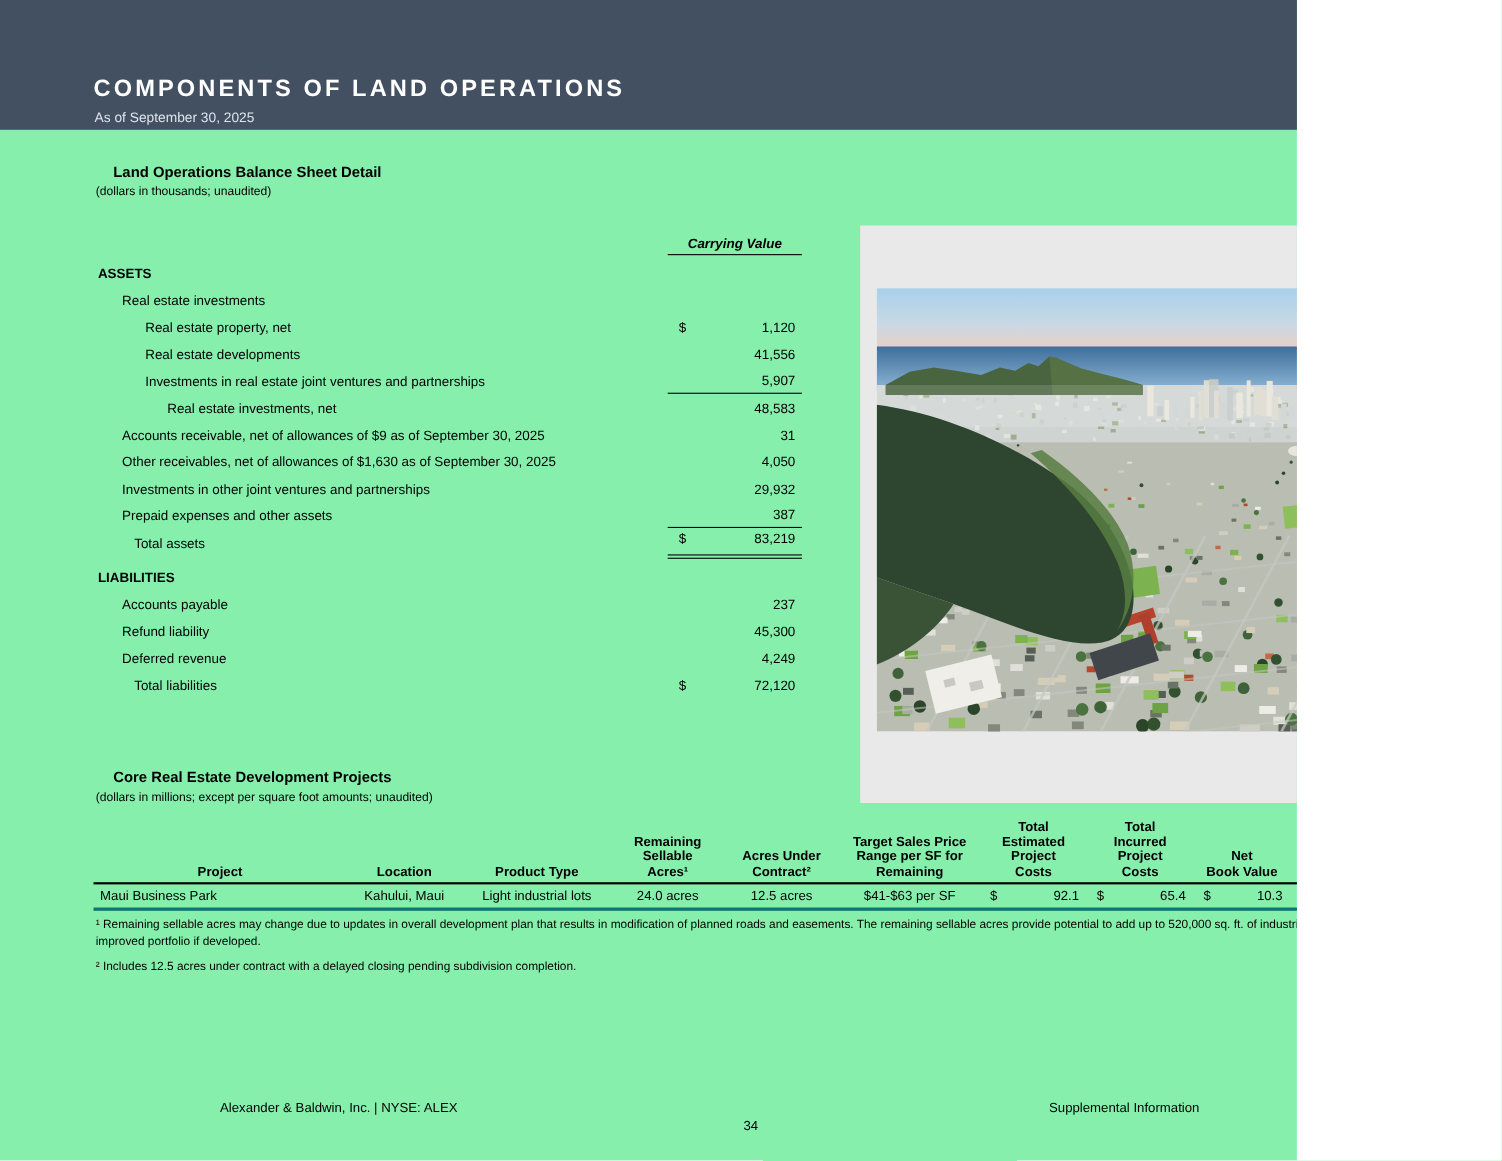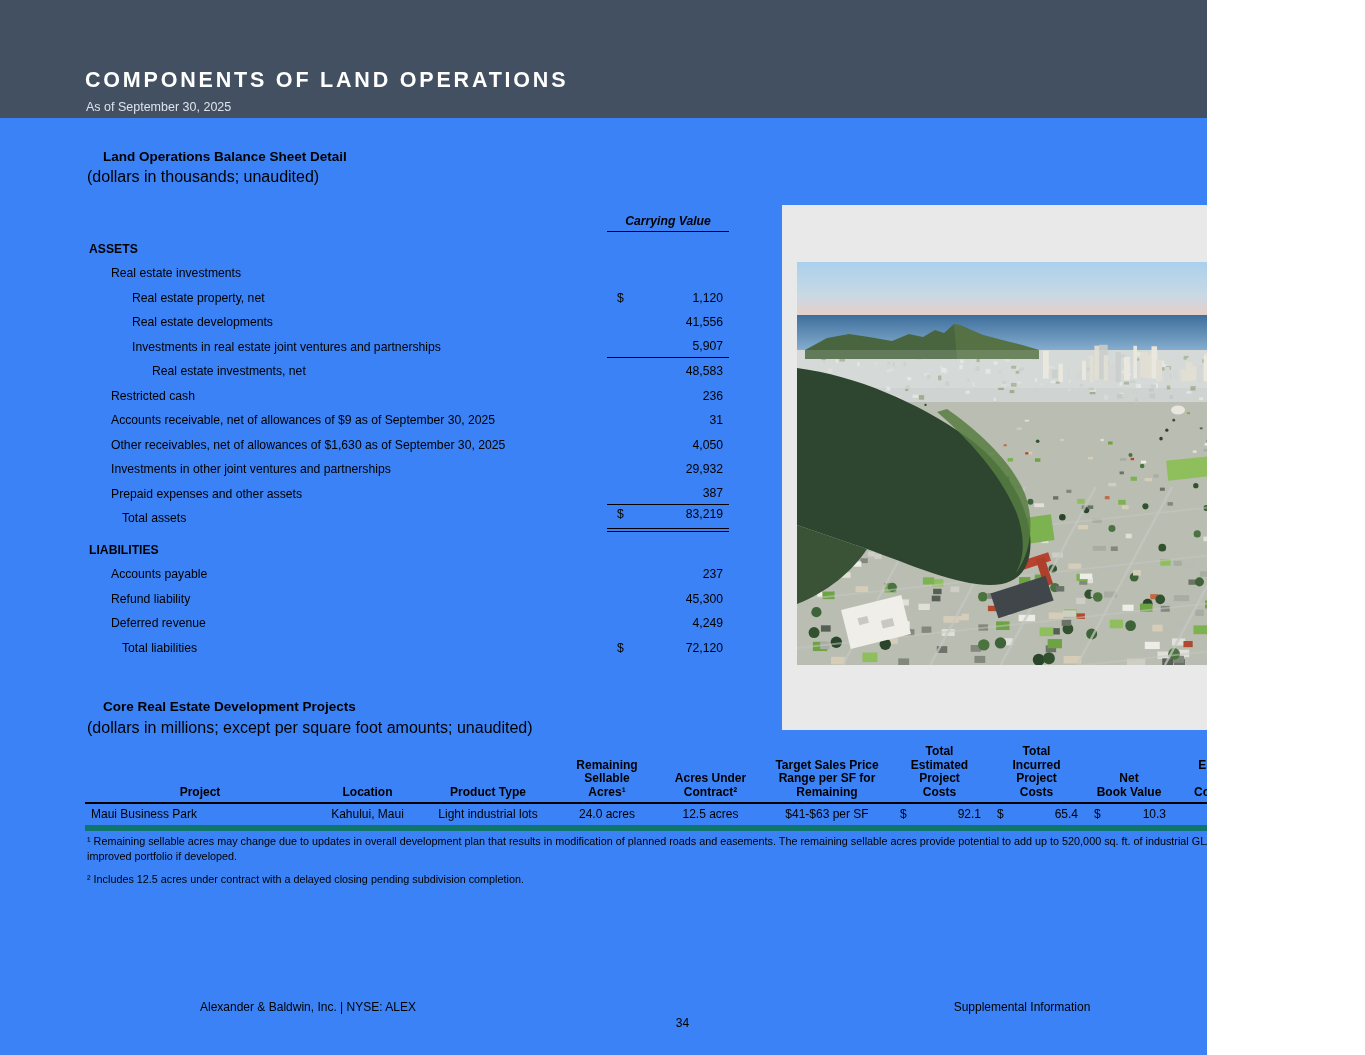--- a/index.html
+++ b/index.html
@@ -1,25 +1,25 @@
 <!DOCTYPE html>
 <html><head>
 <meta charset="utf-8">
 <style>
   html,body{margin:0;padding:0;background:#fff;}
-  .page{position:relative;width:1179px;height:1055px;background:#3b82f6;overflow:hidden;
-        font-family:"Liberation Sans",sans-serif;color:#000;padding-left:28px;}
+  .page{position:relative;width:1179px;height:1055px;background:#86efac;overflow:hidden;
+        font-family:"Liberation Sans",sans-serif;color:#000;}
   
   .titlebar{position:absolute;left:0;top:0;width:1365px;height:118px;background:#425061;}
   .titlebar h1{position:absolute;left:85px;top:68px;margin:0;color:#fff;font-size:21.5px;
                font-weight:bold;letter-spacing:2.8px;white-space:nowrap;}
   .titlebar .sub{position:absolute;left:86px;top:100px;color:#dde3ec;font-size:12.5px;}
   
   .sec-title{position:absolute;font-weight:bold;font-size:13.5px;white-space:nowrap;margin-left:16px;}
-  .sec-sub{position:absolute;font-size:16px;white-space:nowrap;}
+  .sec-sub{position:absolute;font-size:11px;white-space:nowrap;}
   
   .bs{position:absolute;left:87px;top:205px;width:645px;font-size:12.2px;}
   .cv-wrap{height:31px;position:relative;font-style:italic;}
   .cv{position:absolute;left:520px;width:122px;bottom:4px;text-align:center;font-weight:bold;
       border-bottom:1.5px solid #000;padding-bottom:3px;}
   .bs-row{height:24.5px;position:relative;}
   .bs-row.gap{margin-top:7px;}
   .bs-lbl{position:absolute;bottom:5px;left:0;white-space:nowrap;}
   .bs-lbl.b{font-weight:bold;}
   .ind0{padding-left:2px;}.ind1{padding-left:24px;}.indT{padding-left:35px;}
@@ -30,21 +30,21 @@
   .dol{position:absolute;left:10px;bottom:4px;}
   .num{position:absolute;right:6px;bottom:4px;text-align:right;}
   .bs-val.dblb .dol,.bs-val.dblb .num{bottom:7px;}
   
   .photo-panel{position:absolute;left:782px;top:205px;width:583px;height:525px;background:#e9e9e9;}
   .photo-panel svg{position:absolute;left:15px;top:57px;}
   
   .pt{position:absolute;left:85px;top:744px;width:1196px;font-size:12px;}
   .pt-head{display:flex;align-items:flex-end;height:58px;border-bottom:2px solid #000;}
   .pt-hc{text-align:center;font-weight:bold;white-space:pre-line;line-height:13.5px;padding-bottom:3px;}
-  .pt-row{display:flex;height:21px;line-height:20px;border-bottom:6px solid #0f766e;}
+  .pt-row{display:flex;height:21px;line-height:20px;border-bottom:3px solid #0f766e;}
   .pt-c{white-space:nowrap;text-align:center;}
   .pt-c.left{text-align:left;padding-left:6px;box-sizing:border-box;}
   .pt-c.money{position:relative;}
   .pt-c.money .mdol{position:absolute;left:9px;}
   .pt-c.money .mval{position:absolute;right:7px;}
   
   .fnotes{position:absolute;left:87px;top:834px;width:1192px;font-size:10.8px;line-height:14.5px;}
   .fnotes p{margin:0 0 9px 0;}
   
   .foot{position:absolute;font-size:12px;white-space:nowrap;}
@@ -89,26 +89,20 @@
         <div class="bs-row">
           <span class="bs-lbl ind2">Investments in real estate joint ventures and partnerships</span>
           <div class="bs-val ruleb">
             <span class="num">5,907</span>
           </div>
         </div>
         <div class="bs-row">
           <span class="bs-lbl ind3">Real estate investments, net</span>
           <div class="bs-val">
             <span class="num">48,583</span>
-          </div>
-        </div>
-        <div class="bs-row">
-          <span class="bs-lbl ind1">Restricted cash</span>
-          <div class="bs-val">
-            <span class="num">236</span>
           </div>
         </div>
         <div class="bs-row">
           <span class="bs-lbl ind1">Accounts receivable, net of allowances of $9 as of September 30, 2025</span>
           <div class="bs-val">
             <span class="num">31</span>
           </div>
         </div>
         <div class="bs-row">
           <span class="bs-lbl ind1">Other receivables, net of allowances of $1,630 as of September 30, 2025</span>

